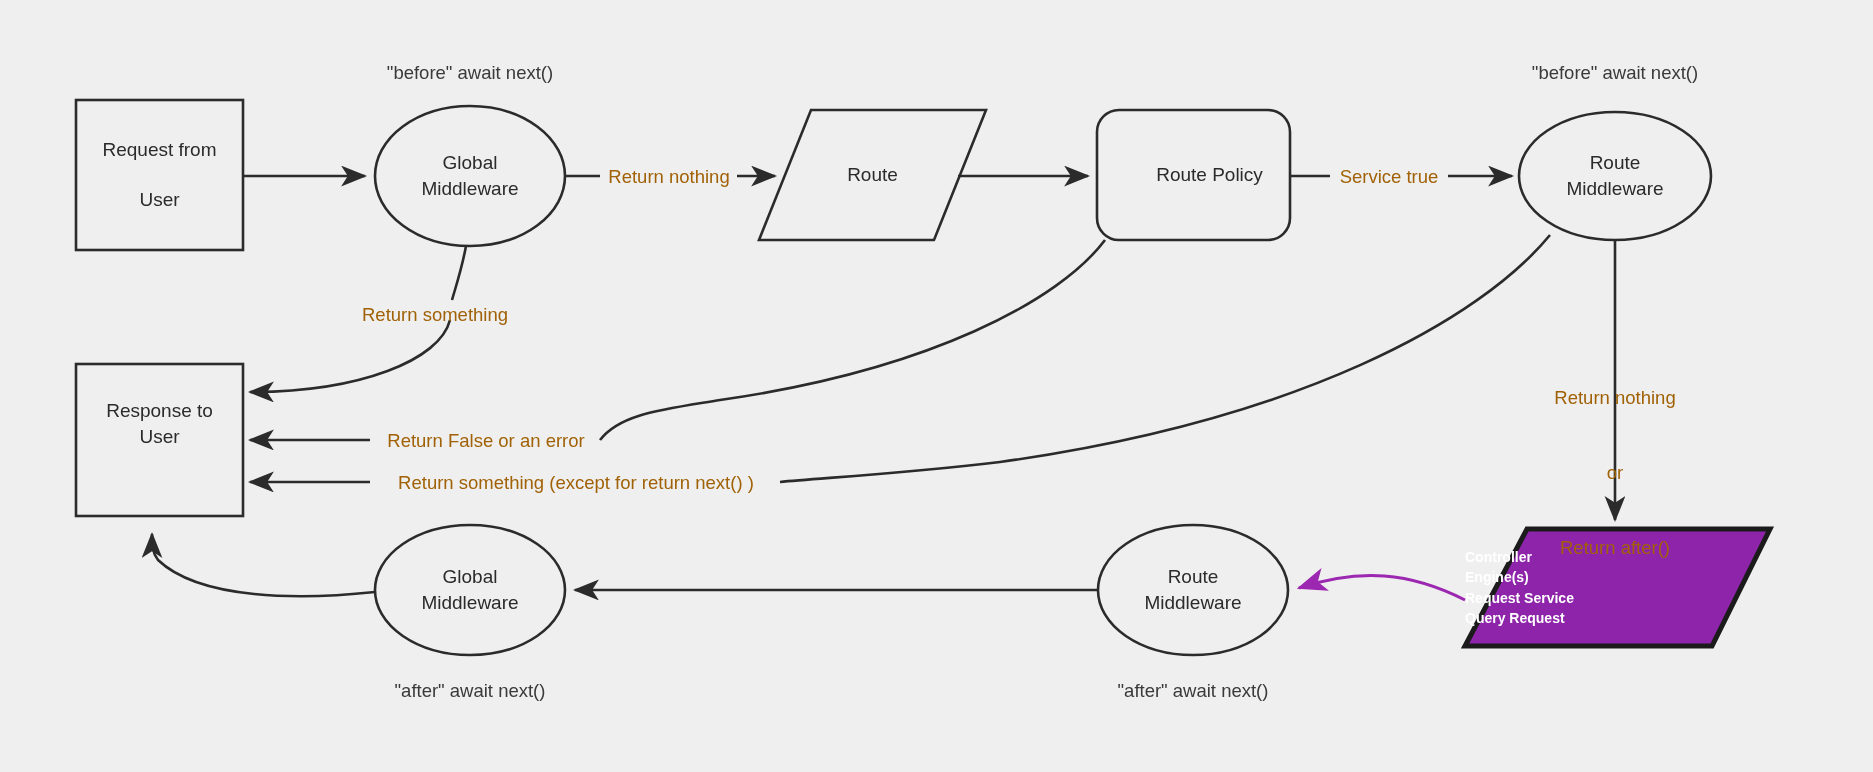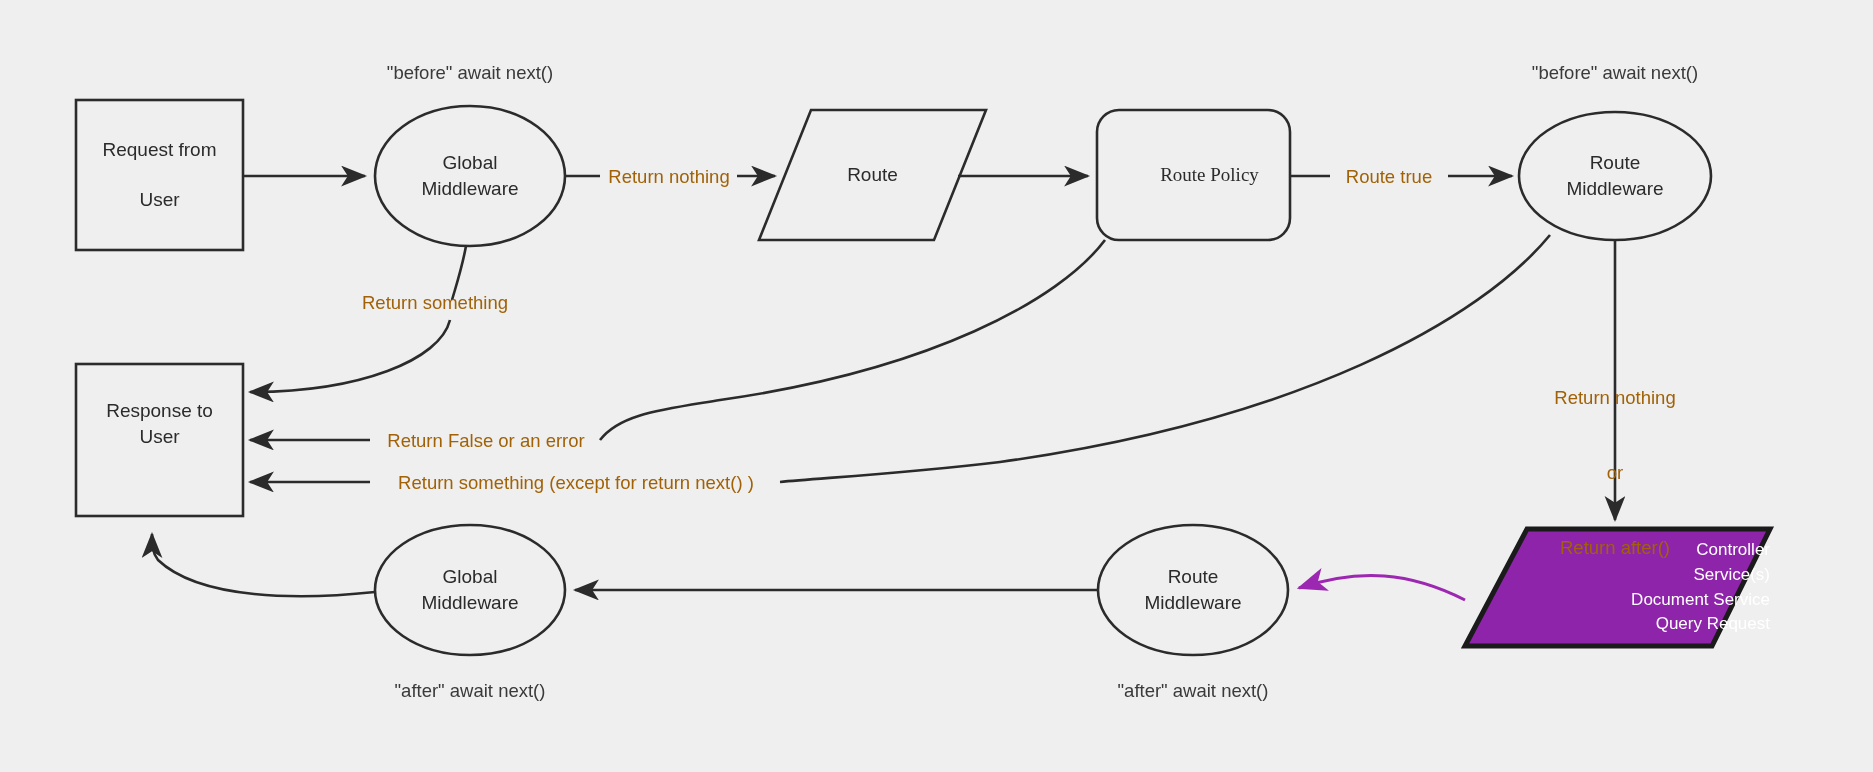--- a/index.html
+++ b/index.html
@@ -13,23 +13,23 @@
   }
   .edgeLabel{
     position:absolute;color:#a16207;font-size:18.5px;line-height:1.35;
     text-align:center;white-space:pre;pointer-events:none;
   }
   .annot{
     position:absolute;color:#3a3a3a;font-size:18.5px;text-align:center;
     white-space:pre;pointer-events:none;
   }
   .purpleLabel{
-    position:absolute;display:flex;flex-direction:column;align-items:flex-end;
-    justify-content:center;text-align:center;color:#ffffff;font-size:17px;
-    font-weight:normal;line-height:1.45;pointer-events:none;white-space:pre;
+    position:absolute;display:flex;flex-direction:column;align-items:flex-start;
+    justify-content:center;text-align:center;color:#ffffff;font-size:14px;
+    font-weight:bold;line-height:1.45;pointer-events:none;white-space:pre;
   }
 </style>
 </head>
 <body>
 
 <div id="stage">
 
   <svg viewBox="0 0 1873 772" xmlns="http://www.w3.org/2000/svg">
     <defs>
       <marker id="arrowDark" markerWidth="12" markerHeight="12" refX="9.2" refY="4" orient="auto" markerUnits="strokeWidth">
@@ -96,21 +96,21 @@
 
   <div class="nodeLabel" style="left:375px;top:106px;width:190px;height:140px;">
     <span>Global</span>
     <span>Middleware</span>
   </div>
 
   <div class="nodeLabel" style="left:760px;top:110px;width:225px;height:130px;">
     <span>Route</span>
   </div>
 
-  <div class="nodeLabel" style="left:1097px;top:110px;width:225px;height:130px;font-family:Liberation Serif, serif;">
+  <div class="nodeLabel" style="left:1097px;top:110px;width:225px;height:130px;">
     <span>Route Policy</span>
   </div>
 
   <div class="nodeLabel" style="left:1519px;top:112px;width:192px;height:128px;">
     <span>Route</span>
     <span>Middleware</span>
   </div>
 
   <div class="nodeLabel" style="left:76px;top:364px;width:167px;height:120px;">
     <span>Response to</span>
@@ -122,38 +122,38 @@
     <span>Middleware</span>
   </div>
 
   <div class="nodeLabel" style="left:1098px;top:525px;width:190px;height:130px;">
     <span>Route</span>
     <span>Middleware</span>
   </div>
 
   <div class="purpleLabel" style="left:1465px;top:529px;width:305px;height:117px;">
     <span>Controller</span>
-    <span>Service(s)</span>
-    <span>Document Service</span>
+    <span>Engine(s)</span>
+    <span>Request Service</span>
     <span>Query Request</span>
   </div>
 
   <div class="annot" style="left:320px;top:62px;width:300px;">"before" await next()</div>
 
   <div class="annot" style="left:1465px;top:62px;width:300px;">"before" await next()</div>
 
   <div class="annot" style="left:320px;top:680px;width:300px;">"after" await next()</div>
 
   <div class="annot" style="left:1043px;top:680px;width:300px;">"after" await next()</div>
 
   <div class="edgeLabel" style="left:598px;top:165px;width:142px;">Return nothing</div>
 
-  <div class="edgeLabel" style="left:1328px;top:165px;width:122px;">Route true</div>
+  <div class="edgeLabel" style="left:1328px;top:165px;width:122px;">Service true</div>
 
-  <div class="edgeLabel" style="left:320px;top:291px;width:230px;">Return something</div>
+  <div class="edgeLabel" style="left:320px;top:303px;width:230px;">Return something</div>
 
   <div class="edgeLabel" style="left:370px;top:429px;width:232px;">Return False or an error</div>
 
   <div class="edgeLabel" style="left:370px;top:471px;width:412px;">Return something (except for return next() )</div>
 
   <div class="edgeLabel" style="left:1500px;top:336px;width:230px;">
     <div>Return nothing</div>
     <div>or</div>
     <div>Return after()</div>
   </div>

